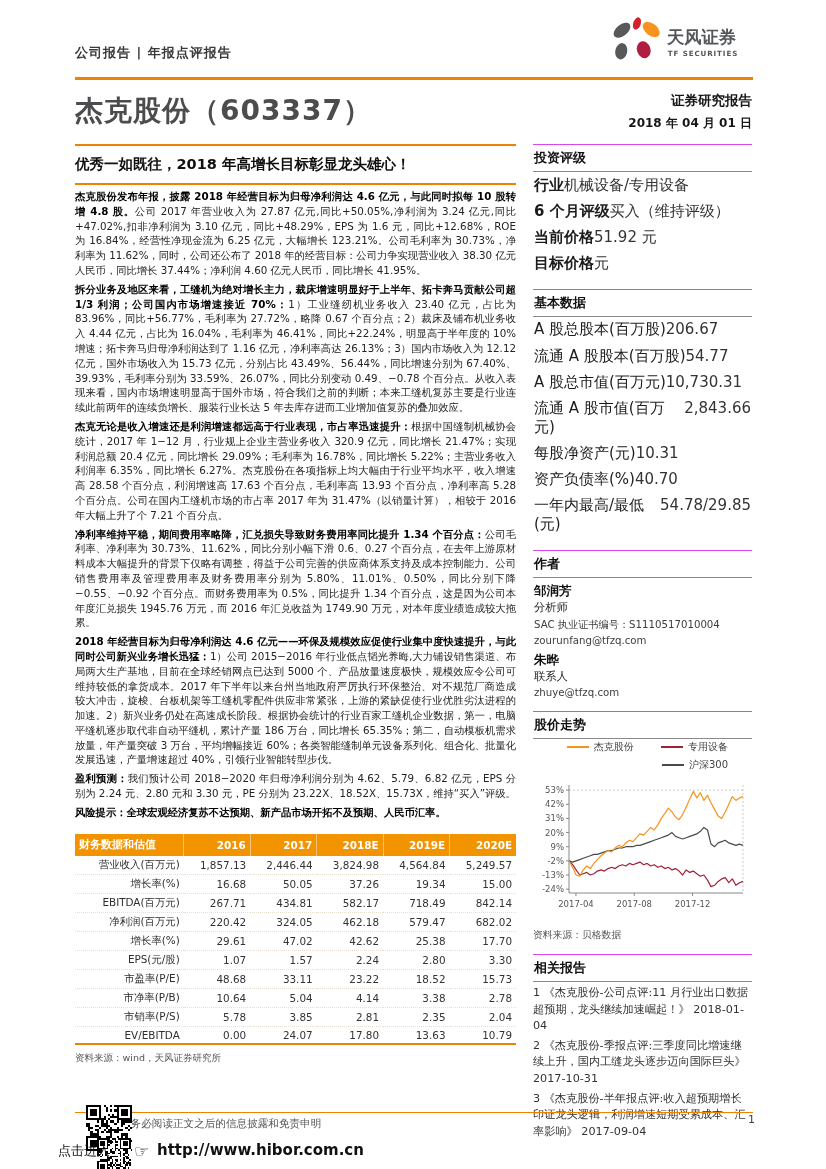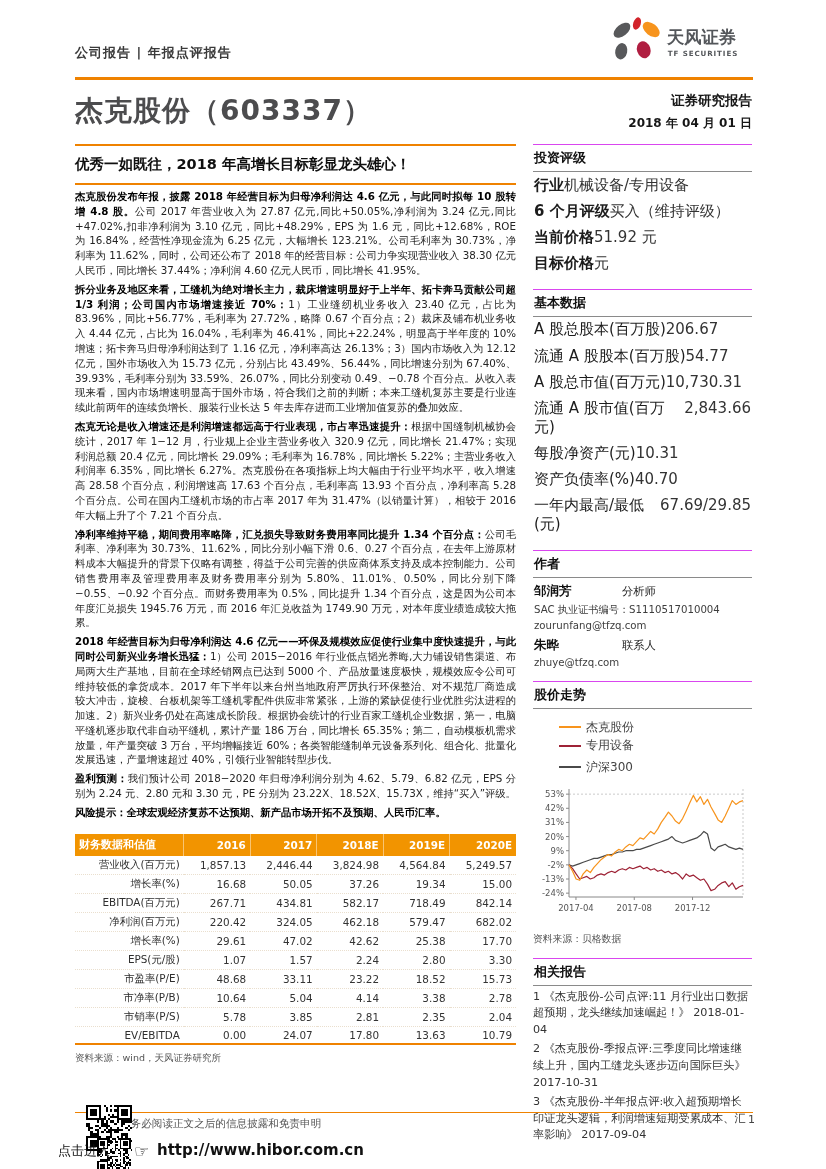--- a/index.html
+++ b/index.html
@@ -36,25 +36,25 @@
   
   .r-label{text-align:right;font-weight:bold;font-size:13.5px;color:#161616;}
   .r-date{text-align:right;font-size:12px;color:#161616;margin-top:5px;font-weight:bold;}
   .section{margin-top:12px;}
   .section-title{font-size:13px;font-weight:bold;color:#111;border-top:1px solid #d946ef;
                  border-bottom:1px solid #8a8a8a;padding:4px 1px;}
   .kv{display:flex;font-size:15px;padding:3.6px 1px;}
   .kv .k{color:#1c1c1c;}
   .kv.bold .k{font-weight:bold;}
   .kv .v{color:#333;text-align:right;}
-  .author-row{display:flex;align-items:baseline;padding:5px 1px 1px 1px;}
+  .author-row{display:flex;align-items:baseline;padding:5px 1px 1px 1px;flex-direction:column;}
   .author-name{font-weight:bold;font-size:12.5px;width:88px;color:#111;}
   .author-role{font-size:11.3px;color:#222;}
   .author-line{font-size:10.2px;color:#3d3d3d;padding:1.5px 1px;}
-  .legend{margin:8px 0 2px 26px;font-size:12px;color:#444;}
+  .legend{margin:0 0 2px 26px;font-size:10px;color:#444;text-align:right;}
   .legend-row{margin-bottom:3px;}
   .legend-item{display:inline-flex;align-items:center;margin-right:24px;}
   .legend-swatch{width:22px;height:2px;margin-right:5px;display:inline-block;}
   .chart-source{font-size:9.8px;color:#555;margin-top:10px;}
   .related-item{font-size:11.2px;line-height:16.6px;color:#333;margin:3px 0;}
   
   .footer-rule{position:absolute;left:75px;top:1112px;width:678px;height:1px;background:var(--accent);}
   .disclaimer{position:absolute;left:120px;top:1117px;font-size:10.6px;color:#555;z-index:1;}
   .page-num{position:absolute;left:748px;top:1113px;font-size:11px;color:#444;}
   
@@ -246,21 +246,21 @@
       <div class="kv">
           <span class="k">每股净资产(元)</span>
           <span class="v">10.31</span>
         </div>
       <div class="kv">
           <span class="k">资产负债率(%)</span>
           <span class="v">40.70</span>
         </div>
       <div class="kv">
           <span class="k">一年内最高/最低(元)</span>
-          <span class="v">67.69/29.85</span>
+          <span class="v">54.78/29.85</span>
         </div>
     </div>
 
     <div class="section">
       <div class="section-title">作者</div>
       <div class="author-row">
         <span class="author-name">邹润芳</span>
         <span class="author-role">分析师</span>
       </div>
       <div class="author-line">SAC 执业证书编号：S1110517010004</div>

